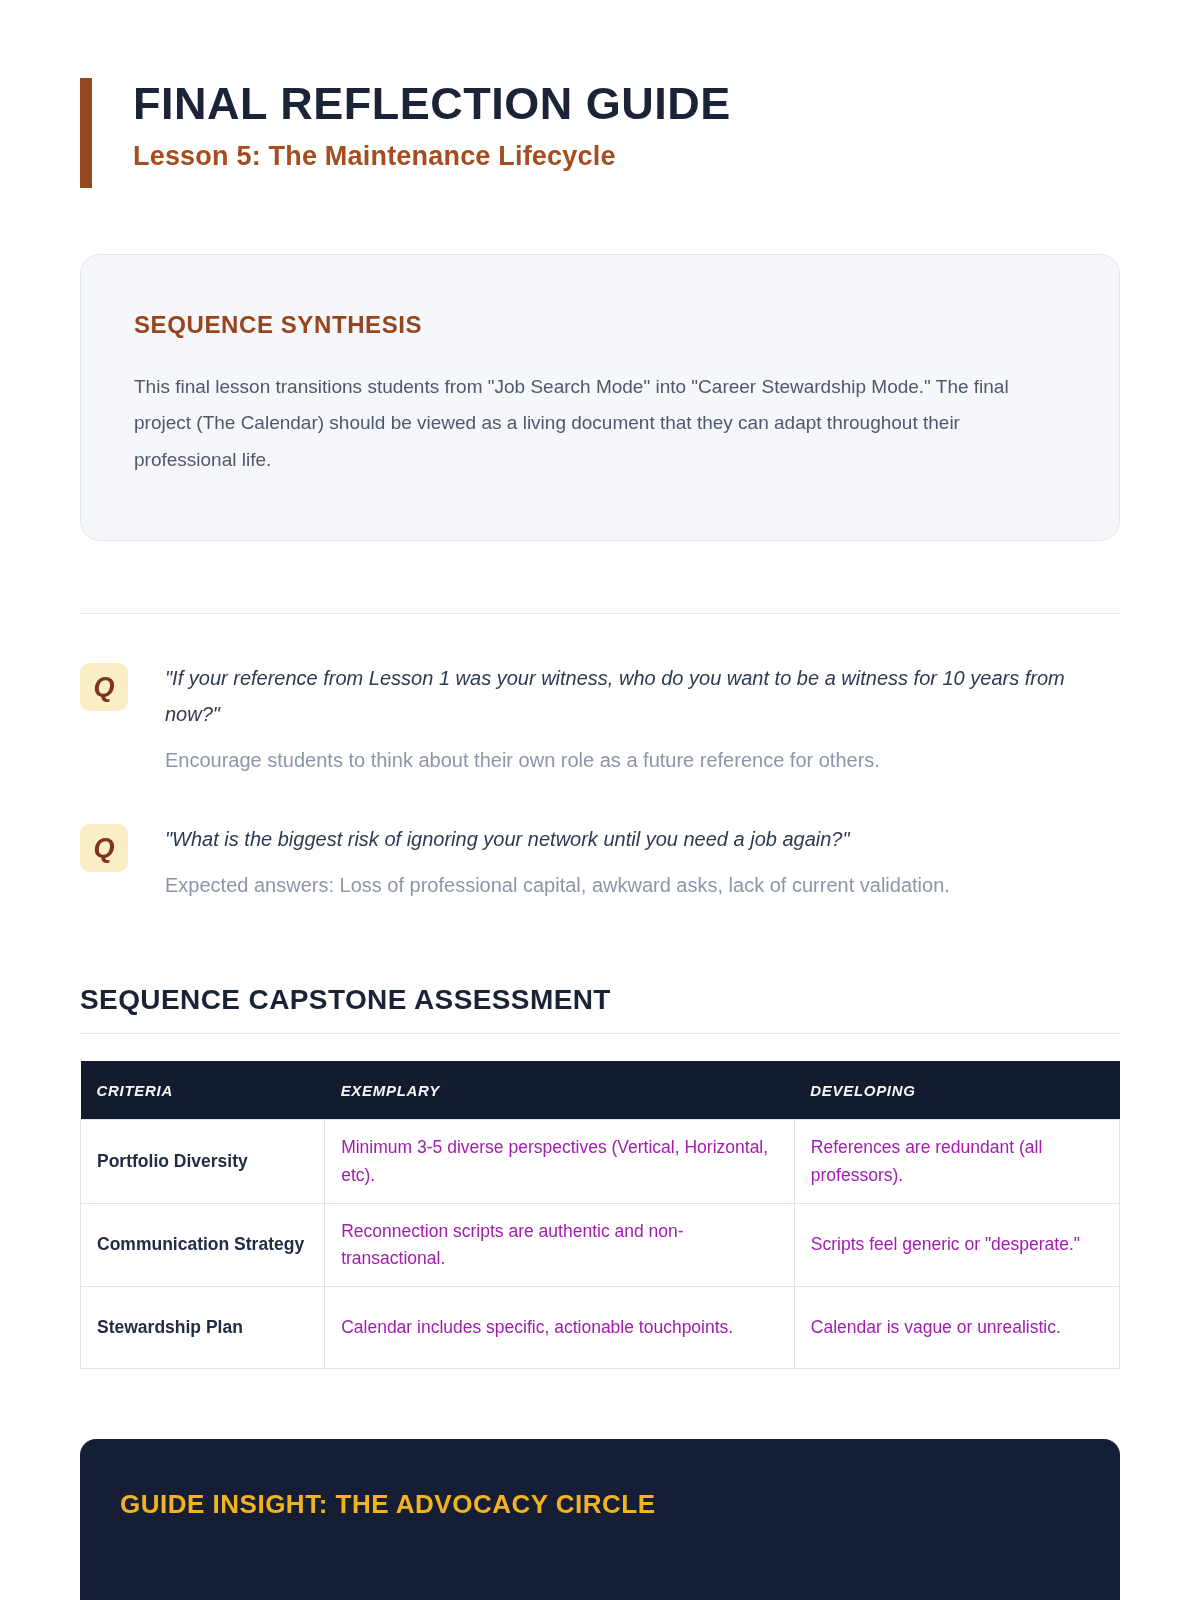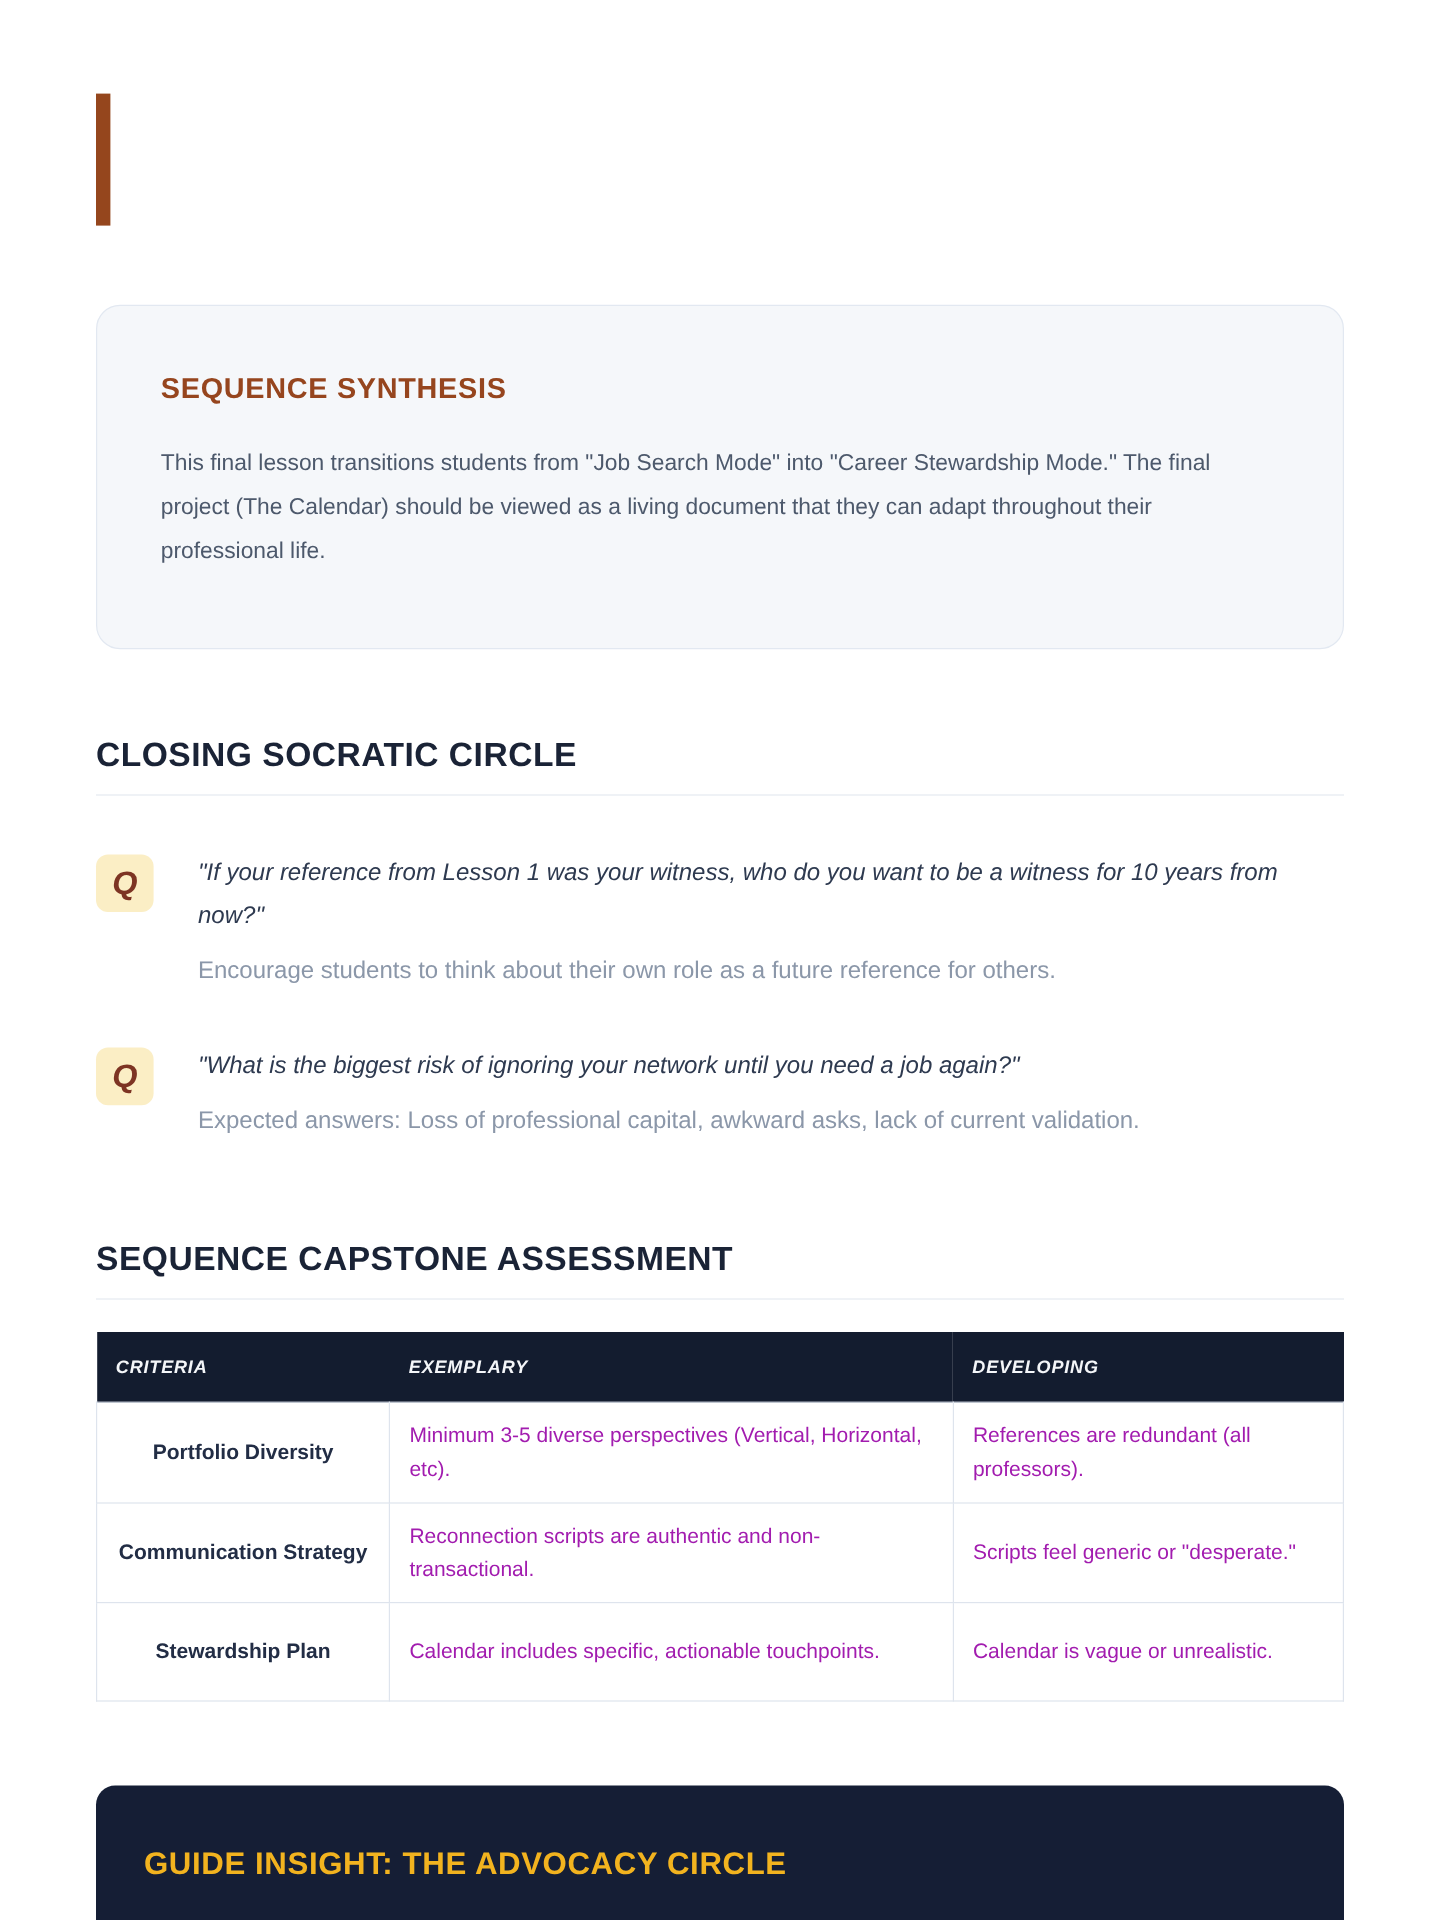--- a/index.html
+++ b/index.html
@@ -93,21 +93,21 @@
     text-align: left; padding: 21px 16px 20px 16px; font-style: italic;
   }
   .rubric-table td {
     border: 1px solid #dee4ed;
     padding: 14px 16px;
     font-size: 17.5px; color: #a21caf; line-height: 1.55;
     vertical-align: middle;
     height: 82px;
   }
   .rubric-table td.criteria-cell {
-    font-weight: bold; color: #222d45; text-align: center;
+    font-weight: bold; color: #222d45;
   }
 
   
   .final-card {
     margin-top: 70px;
     background: #151e35;
     border-radius: 16px;
     padding: 50px 40px 70px 40px;
     min-height: 220px;
   }
@@ -116,29 +116,32 @@
     letter-spacing: 0.5px;
   }
 </style>
 </head>
 <body>
 
 <div class="page">
 
   <header class="doc-header">
     <div class="accent-bar"></div>
+    <div>
+      <h1 class="doc-title">FINAL REFLECTION GUIDE</h1>
+      <div class="doc-subtitle">Lesson 5: The Maintenance Lifecycle</div>
+    </div>
   </header>
 
   <section class="synthesis-card">
     <h2 class="synthesis-heading">SEQUENCE SYNTHESIS</h2>
     <p class="synthesis-body">This final lesson transitions students from "Job Search Mode" into "Career Stewardship Mode." The final project (The Calendar) should be viewed as a living document that they can adapt throughout their professional life.</p>
   </section>
 
   <section class="socratic-section">
-    <h2 class="section-heading">CLOSING SOCRATIC CIRCLE</h2>
     <hr class="section-divider">
 
     <div class="question-block">
       <div class="q-badge">Q</div>
       <div class="q-content">
         <div class="q-text">"If your reference from Lesson 1 was your witness, who do you want to be a witness for 10 years from now?"</div>
         <div class="q-note">Encourage students to think about their own role as a future reference for others.</div>
       </div>
     </div>
 

